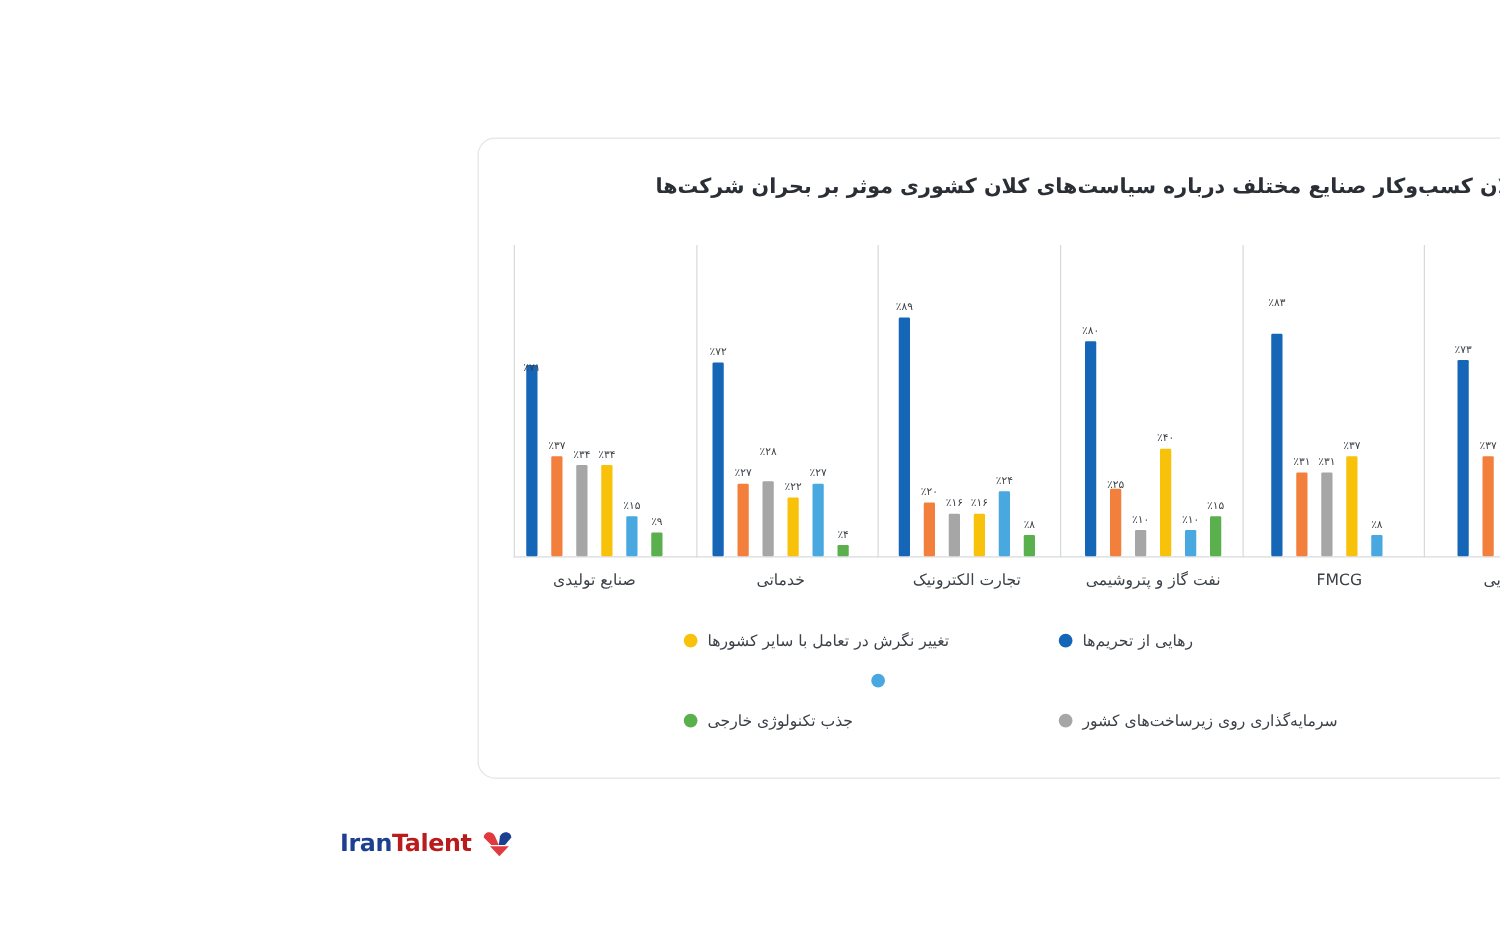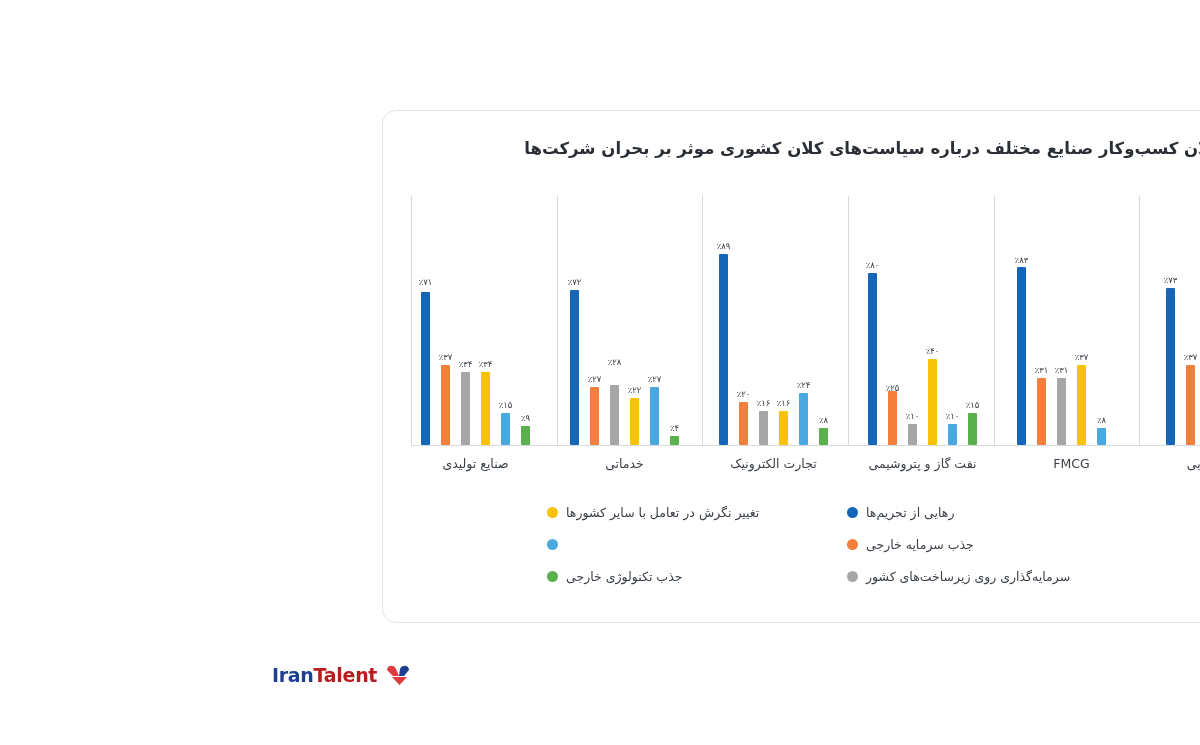--- a/index.html
+++ b/index.html
@@ -169,21 +169,21 @@
   <div class="card">
 
     <div class="chart-title">نظر فعالان کسب‌وکار صنایع مختلف درباره سیاست‌های کلان کشوری موثر بر بحران شرکت‌ها</div>
 
     <div class="plot">
       <div class="baseline"></div>
       <div class="groups" id="bar-groups">
           <div class="group">
             <div class="bars">
               <div class="bar-wrap">
-                <div class="bar-label" style="bottom: 155px; position: absolute; margin-bottom: 3px;">٪۷۱</div>
+                <div class="bar-label" style="bottom: 142px; position: absolute; margin-bottom: 3px;">٪۷۱</div>
                 <div class="bar" style="height: 152.65px; background: rgb(21, 102, 183);"></div>
               </div>
               <div class="bar-wrap">
                 <div class="bar-label" style="bottom: 79.55px; position: absolute; margin-bottom: 3px;">٪۳۷</div>
                 <div class="bar" style="height: 79.55px; background: rgb(242, 128, 60);"></div>
               </div>
               <div class="bar-wrap">
                 <div class="bar-label" style="bottom: 73.1px; position: absolute; margin-bottom: 3px;">٪۳۴</div>
                 <div class="bar" style="height: 73.1px; background: rgb(166, 166, 166);"></div>
               </div>
@@ -281,21 +281,21 @@
               </div>
               <div class="bar-wrap">
                 <div class="bar-label" style="bottom: 32.25px; position: absolute; margin-bottom: 3px;">٪۱۵</div>
                 <div class="bar" style="height: 32.25px; background: rgb(90, 176, 76);"></div>
               </div>
             </div>
           </div>
           <div class="group">
             <div class="bars">
               <div class="bar-wrap">
-                <div class="bar-label" style="bottom: 177px; position: absolute; margin-bottom: 3px;">٪۸۳</div>
+                <div class="bar-label" style="bottom: 194px; position: absolute; margin-bottom: 3px;">٪۸۳</div>
                 <div class="bar" style="height: 178.45px; background: rgb(21, 102, 183);"></div>
               </div>
               <div class="bar-wrap">
                 <div class="bar-label" style="bottom: 66.65px; position: absolute; margin-bottom: 3px;">٪۳۱</div>
                 <div class="bar" style="height: 66.65px; background: rgb(242, 128, 60);"></div>
               </div>
               <div class="bar-wrap">
                 <div class="bar-label" style="bottom: 66.65px; position: absolute; margin-bottom: 3px;">٪۳۱</div>
                 <div class="bar" style="height: 66.65px; background: rgb(166, 166, 166);"></div>
               </div>
@@ -367,24 +367,20 @@
           <div class="legend-item col-right">
             <span class="dot" style="background: rgb(21, 102, 183);"></span>
             <span class="legend-text">رهایی از تحریم‌ها</span>
           </div>
           <div class="legend-item col-left">
             <span class="dot" style="background: rgb(249, 194, 10);"></span>
             <span class="legend-text">تغییر نگرش در تعامل با سایر کشورها</span>
           </div>
         </div>
         <div class="legend-row">
-          <div class="legend-item col-right">
-            <span class="dot" style="background: rgb(242, 128, 60);"></span>
-            <span class="legend-text">جذب سرمایه خارجی</span>
-          </div>
           <div class="legend-item col-left">
             <span class="dot" style="background: rgb(74, 168, 224);"></span>
           </div>
         </div>
         <div class="legend-row">
           <div class="legend-item col-right">
             <span class="dot" style="background: rgb(166, 166, 166);"></span>
             <span class="legend-text">سرمایه‌گذاری روی زیرساخت‌های کشور</span>
           </div>
           <div class="legend-item col-left">

